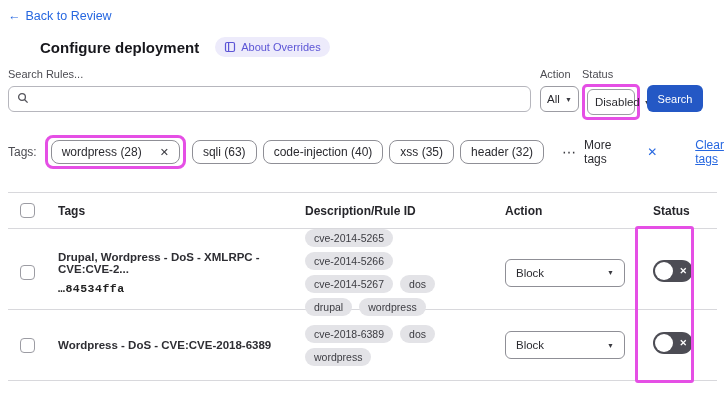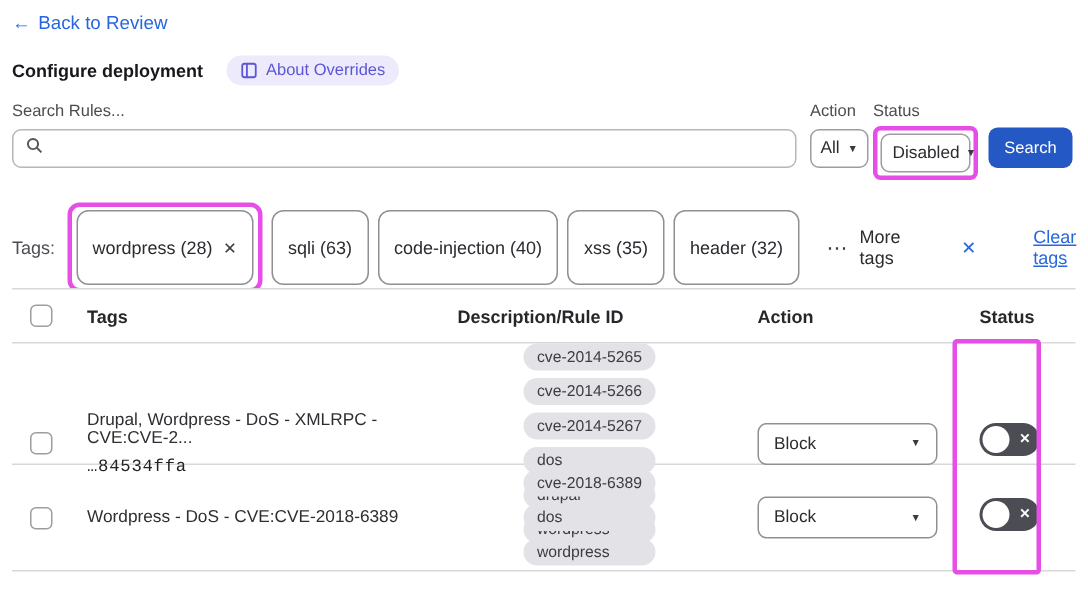--- a/index.html
+++ b/index.html
@@ -5,58 +5,58 @@
   * { margin:0; padding:0; box-sizing:border-box; }
   html,body { background:#fff; }
   .page {
     position:relative; width:725px; height:406px; background:#fff;
     font-family:"Liberation Sans", sans-serif; color:#2e2e33; overflow:hidden;
   }
   
   .back-row { padding:6px 0 0 8px; }
   .back-link { display:inline-flex; align-items:center; gap:5px; color:#2667e0; font-size:12.5px; cursor:pointer; text-decoration:none; }
   .title-row { display:flex; align-items:center; gap:16px; padding:13px 0 0 8px; }
-  .page-title { font-size:12px; font-weight:bold; color:#17171c; }
+  .page-title { font-size:15px; font-weight:bold; color:#17171c;margin-left:32px; }
   .about-badge { display:inline-flex; align-items:center; gap:5px; background:#edebfb; color:#5c55d6; font-size:11px; padding:4px 9px; border-radius:10px; cursor:pointer; }
   .about-badge svg { display:block; }
   
   .filters { display:flex; align-items:flex-start; padding:11px 0 0 8px; }
   .flabel { font-size:11px; color:#4c4c52; margin-bottom:6px; display:block; }
   .search-group { width:523px; }
   .search-box { display:flex; align-items:center; height:26px; border:1px solid #b6b6bd; border-radius:6px; padding:0 8px; background:#fff; }
   .search-box input { border:none; outline:none; flex:1; font-size:12px; font-family:"Liberation Sans",sans-serif; background:transparent; margin-left:6px; }
   .dd { display:inline-flex; align-items:center; justify-content:space-between; height:26px; border:1px solid #9c9ca3; border-radius:6px; background:#fff; font-size:11.5px; color:#2b2b30; cursor:pointer; }
   .dd .arrow { font-size:7px; color:#3a3a40; margin-left:4px; }
   .action-group { margin-left:9px; }
   .dd-all { width:39px; padding:0 6px; }
   .status-group { margin-left:3px; }
   .hl-wrap { border:3px solid #e54fe5; border-radius:5px; padding:2px; display:inline-block; margin-top:-2px; }
-  .dd-status { width:60px; padding:0 7px; }
+  .dd-status { width:48px; padding:0 7px; }
   .search-btn { margin-left:7px; margin-top:17px; width:56px; height:27px; background:#2458c5; color:#fff; border:none; border-radius:6px; font-size:11px; font-family:"Liberation Sans",sans-serif; cursor:pointer; }
   
   .tags-row { display:flex; align-items:center; padding:15px 0 0 8px; gap:6px; font-size:12px; }
   .tags-label { color:#4c4c52; margin-right:2px; }
-  .pill { display:inline-flex; align-items:center; gap:7px; border:1px solid #8f8f96; border-radius:8px; background:#fff; padding:17px 10px; font-size:12px; color:#2b2b30; cursor:pointer; white-space:nowrap; }
+  .pill { display:inline-flex; align-items:center; gap:18px; border:1px solid #8f8f96; border-radius:8px; background:#fff; padding:4px 10px; font-size:12px; color:#2b2b30; cursor:pointer; white-space:nowrap; }
   .pill .x { font-size:11px; color:#3a3a40; }
   .hl-tag { border:3px solid #e54fe5; border-radius:8px; padding:2px 3px; display:inline-block; }
   .more-tags { display:inline-flex; align-items:center; gap:7px; margin-left:12px; color:#2b2b30; cursor:pointer; }
   .more-tags .dots { font-size:14px; letter-spacing:1px; color:#3a3a40; }
   .clear-tags { display:inline-flex; align-items:center; gap:6px; margin-left:22px; color:#2667e0; cursor:pointer; }
   .clear-tags .txt { text-decoration:underline;margin-left:32px; }
   
   .rules-table { position:absolute; left:8px; top:192px; width:709px; border-top:1px solid #d8d8dc; border-bottom:1px solid #d8d8dc; background:#fff; }
   .tgrid { display:grid; grid-template-columns:50px 247px 200px 140px 1fr; align-items:center; }
   .thead { height:36px; border-bottom:1px solid #d8d8dc; font-weight:bold; font-size:12px; color:#26262b; }
   .trow1 { height:81px; border-bottom:1px solid #d8d8dc; }
   .trow2 { height:70px; }
   .cb-cell { padding-left:12px; }
   .checkbox { width:15px; height:15px; border:1px solid #9c9ca3; border-radius:4px; background:#fff; cursor:pointer; }
-  .desc-cell { font-size:11.5px; color:#2e2e33; padding-right:14px; }
+  .desc-cell { font-size:11.5px; color:#2e2e33; padding-right:14px;font-weight:bold; }
   .rule-id { font-family:"Liberation Mono", monospace; font-size:11.5px; color:#222; margin-top:7px; letter-spacing:0.5px; }
-  .tags-cell { display:flex; flex-wrap:wrap; gap:5px 7px; padding-right:24px; align-content:center;flex-direction:column; }
+  .tags-cell { display:flex; flex-wrap:wrap; gap:5px 7px; padding-right:24px; align-content:center; }
   .chip { background:#e3e3e7; color:#3c3c42; font-size:10.5px; padding:3px 9px; border-radius:10px; white-space:nowrap; }
   .action-cell .dd-block { width:120px; height:28px; padding:0 10px; border-color:#8f8f96; }
   .status-cell { padding-left:8px; }
   .toggle { position:relative; width:40px; height:22px; border-radius:11px; background:#4c4c54; cursor:pointer; display:inline-block; }
   .toggle .knob { position:absolute; left:2px; top:2px; width:18px; height:18px; border-radius:50%; background:#fff; }
   .toggle .off-x { position:absolute; right:6px; top:50%; transform:translateY(-50%); color:#fff; font-size:9px; font-weight:bold; line-height:1; }
   
   .status-highlight { position:absolute; left:635px; top:226px; width:59px; height:157px; border:3px solid #e54fe5; border-radius:3px; pointer-events:none; background:transparent; }
 </style>
 </head>

